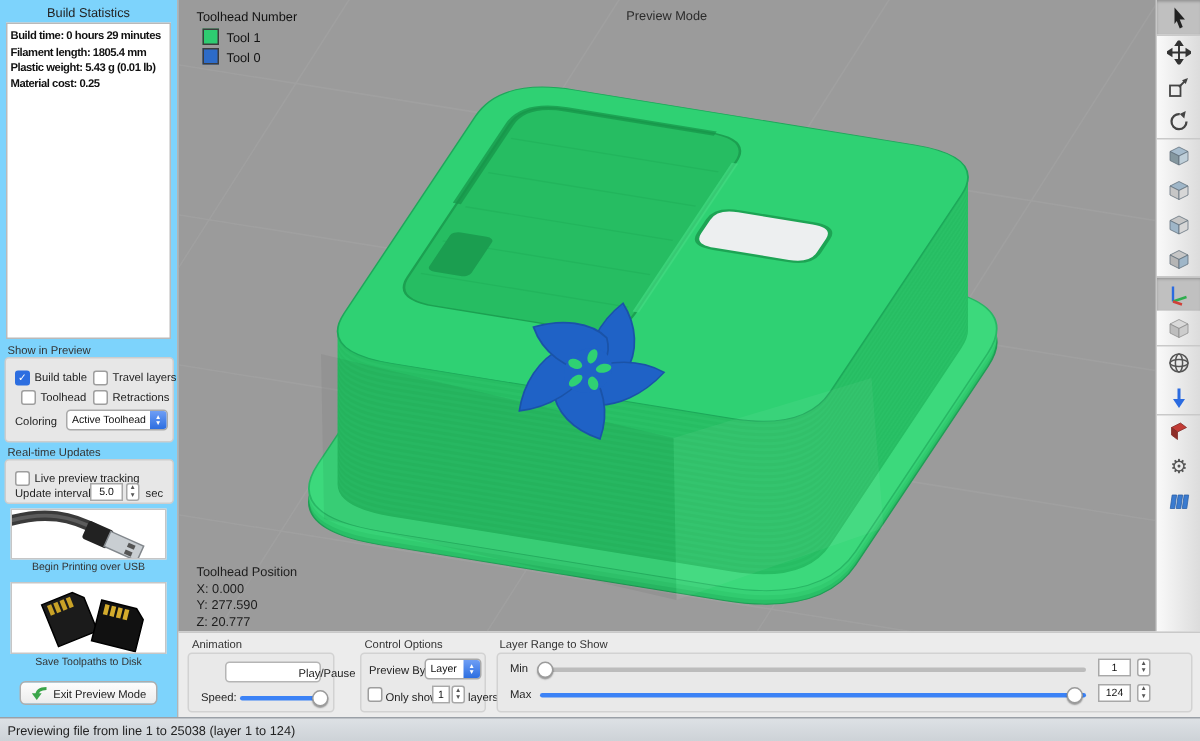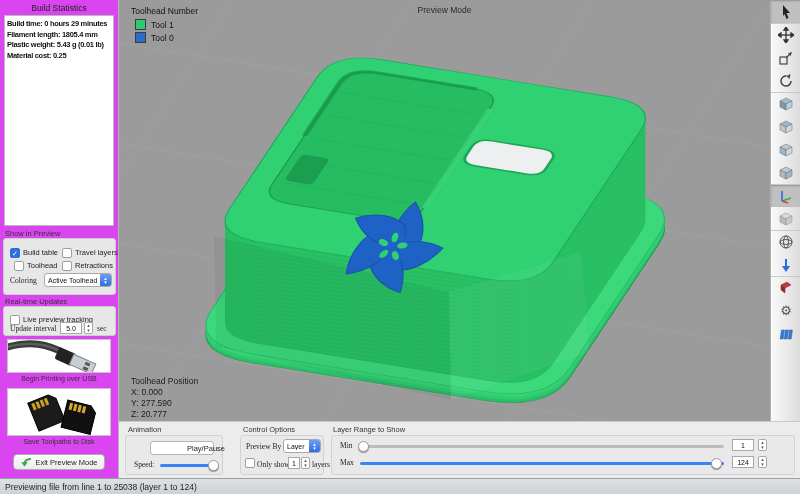--- a/index.html
+++ b/index.html
@@ -1,21 +1,21 @@
 <!DOCTYPE html>
 <html><head>
 <meta charset="utf-8">
 <style>
   * { margin:0; padding:0; box-sizing:border-box; }
   html,body { width:800px; height:494px; overflow:hidden;
     font-family:"Liberation Sans", sans-serif; background:#e3e3e3; }
 
   
   #left-panel { position:absolute; left:0; top:0; width:119px; height:478px;
-    background:#d946ef; border-right:1px solid #b4b4b4; }
+    background:#7dd3fc; border-right:1px solid #b4b4b4; }
   .panel-title { position:absolute; top:3px; left:0; width:100%; text-align:center;
     font-size:8.5px; color:#222; }
   #stats-box { position:absolute; left:4px; top:15px; width:110px; height:211px;
     background:#fff; border:1px solid #b9b9b9; padding:3px 2px;font-weight:bold; }
   #stats-box div { font-size:7.5px; letter-spacing:-0.3px; line-height:10.5px;
     color:#111; white-space:nowrap; }
   .sec-label { position:absolute; font-size:7.5px; color:#333; left:5px; }
   .groupbox { position:absolute; border:1px solid #cdcdcd; border-radius:3px;
     background:#e7e7e7; }
   .cb { display:inline-block; width:10px; height:10px; background:#fff;
@@ -71,29 +71,29 @@
   .gear-glyph { font-size:13px; color:#555; line-height:13px; }
 
   
   #bottom-bar { position:absolute; left:119px; top:421px; width:681px; height:57px;
     background:#ececec; border-top:1px solid #c9c9c9; }
   .bb-label { position:absolute; top:3px; font-size:7.5px; color:#333; white-space:nowrap; }
   .bb-box { position:absolute; top:13px; height:40px; border:1px solid #d2d2d2;
     border-radius:3px; background:#e9e9e9; }
   #play-btn { position:absolute; left:24px; top:5px; width:64px; height:14px;
     background:#fff; border:1px solid #b5b5b5; border-radius:3px; font-size:7.5px;
-    color:#222; display:flex; align-items:center; justify-content:center; gap:3px;
+    color:#222; display:flex; align-items:center; justify-content:space-between; gap:3px;
     cursor:pointer;padding-left:45px; }
   .slider { position:absolute; height:3px; border-radius:2px; }
   .slider .knob { position:absolute; top:-4px; width:11px; height:11px;
     border-radius:50%; background:#fff; border:1px solid #9b9b9b;
     box-shadow:0 1px 1px rgba(0,0,0,.35); }
   .track-blue { background:#3b82f6; }
   .track-gray { background:#bcbcbc; }
-  .inline-label { position:absolute; font-size:7.5px; color:#222; white-space:nowrap;font-family:Liberation Serif, serif; }
+  .inline-label { position:absolute; font-size:7.5px; color:#222; white-space:nowrap; }
 
   
   #status-bar { position:absolute; left:0; top:478px; width:800px; height:16px;
     background:linear-gradient(#dde1e5,#cdd2d7); border-top:1px solid #9aa0a7;
     display:flex; align-items:center; }
   #status-bar span { font-size:8.5px; color:#222; margin-left:5px; white-space:nowrap; }
 </style>
 </head>
 <body>
 

